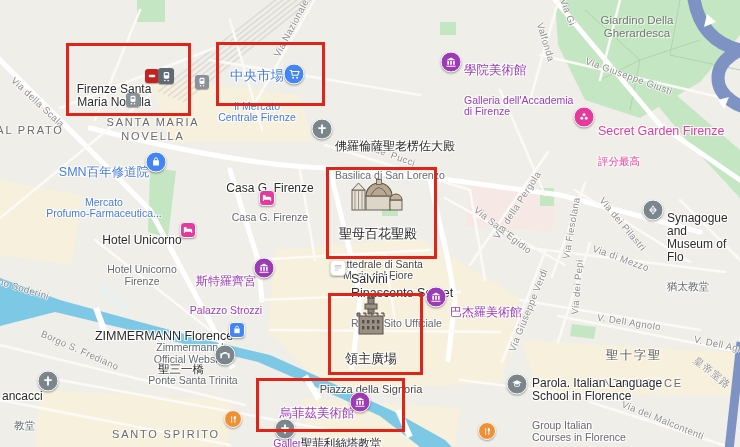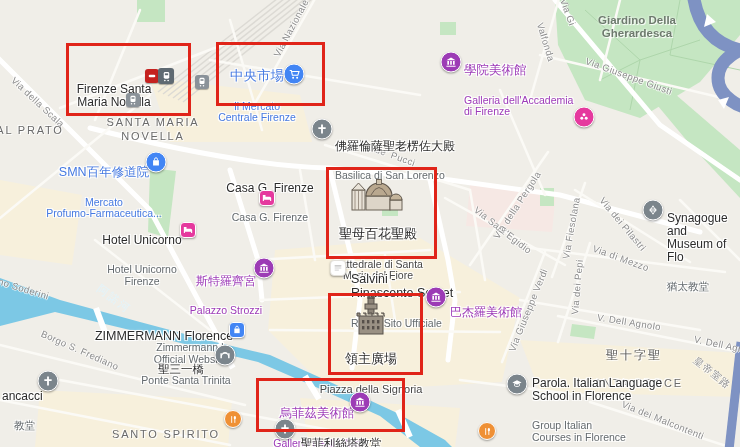--- a/index.html
+++ b/index.html
@@ -14,21 +14,21 @@
   .zh{font-weight:500;font-size:12px;}
   .nm{font-weight:500;font-size:12px;}
   .sub{font-size:10.5px;font-weight:400;}
   .c-dark{color:#2b2b2b;} .c-grey{color:#646a6e;} .c-blue{color:#4579e2;}
   .c-purple{color:#9d3ab8;} .c-pink{color:#e8399a;} .c-dim{color:#474747;}
   .district{position:absolute;z-index:2;transform:translateX(-50%);text-align:center;white-space:pre-line;
        font-size:11px;font-weight:500;letter-spacing:1.8px;color:#6a6a6a;line-height:1.25;
        text-shadow:-1px -1px 0 rgba(255,255,255,.9),1px 1px 0 rgba(255,255,255,.9),0 0 3px #fff;}
   .district .dzh{letter-spacing:2px;font-size:12px;color:#585858;}
   .parklab{position:absolute;z-index:2;transform:translateX(-50%);text-align:center;white-space:pre-line;
-       font-size:11.5px;font-weight:700;color:#6d7a6d;line-height:1.15;
+       font-size:11.5px;font-weight:400;color:#6d7a6d;line-height:1.15;
        text-shadow:0 0 3px #fff,1px 1px 0 rgba(255,255,255,.8);}
   .street{position:absolute;z-index:1;font-size:9.5px;color:#8c8c8c;white-space:nowrap;
        transform:translate(-50%,-50%) rotate(var(--r,0deg));letter-spacing:.4px;
        text-shadow:-1px 0 0 rgba(255,255,255,.85),1px 0 0 rgba(255,255,255,.85),0 1px 0 rgba(255,255,255,.85);}
   .street.zhs{font-size:10px;color:#8c8c8c;letter-spacing:1px;}
   .riverlab{position:absolute;z-index:1;font-size:11px;color:#e2f4fb;letter-spacing:2px;white-space:nowrap;
        transform:translate(-50%,-50%) rotate(var(--r,0deg));text-shadow:none;}
   .cicon{position:absolute;z-index:4;width:21px;height:21px;border-radius:50%;border:1.5px solid #fff;
        box-shadow:0 1px 2px rgba(0,0,0,.35);display:flex;align-items:center;justify-content:center;
        transform:translate(-50%,-50%);box-sizing:border-box;}
@@ -212,20 +212,24 @@
     <div class="zh c-purple" style="font-size:12.5px">學院美術館</div>
     <div class="sub c-purple">Galleria dell'Accademia
 di Firenze</div>
   </div>
 
   <div class="lab la" style="left:335px;top:123px">
     <div class="zh c-dark">佛羅倫薩聖老楞佐大殿</div>
     <div class="sub c-grey">Basilica di San Lorenzo</div>
   </div>
 
+  <div class="lab la" style="left:598px;top:108px">
+    <div class="nm c-pink" style="font-size:12.5px">Secret Garden Firenze</div>
+    <div class="sub c-pink">評分最高</div>
+  </div>
 
   <div class="lab" style="left:378px;top:210px">
     <div class="zh c-dark" style="font-size:13px">聖母百花聖殿</div>
     <div class="sub c-dim">Cattedrale di Santa
 Maria del Fiore</div>
   </div>
 
   <div class="lab la" style="left:351px;top:256px">
     <div class="nm c-dark" style="font-size:12.5px">Salvini -
 Rinascente Secret</div>
@@ -251,21 +255,21 @@
     <div class="nm c-dark" style="font-size:12.5px">ZIMMERMANN Florence</div>
   </div>
   <div class="lab" style="left:190px;top:325px">
     <div class="sub c-grey">Zimmermann |
 Official Website</div>
   </div>
 
   <div class="lab" style="left:181px;top:346px">
     <div class="zh c-dark" style="font-size:11.5px">聖三一橋</div>
   </div>
-  <div class="lab" style="left:186px;top:358px">
+  <div class="lab" style="left:193px;top:358px">
     <div class="sub c-grey">Ponte Santa Trinita</div>
   </div>
 
   <div class="lab" style="left:371px;top:335px">
     <div class="zh c-dark" style="font-size:13px">領主廣場</div>
     <div class="sub c-dim" style="font-size:11px">Piazza della Signoria</div>
   </div>
 
   <div class="lab" style="left:317px;top:390px">
     <div class="zh c-purple" style="font-size:12.5px">烏菲茲美術館</div>

